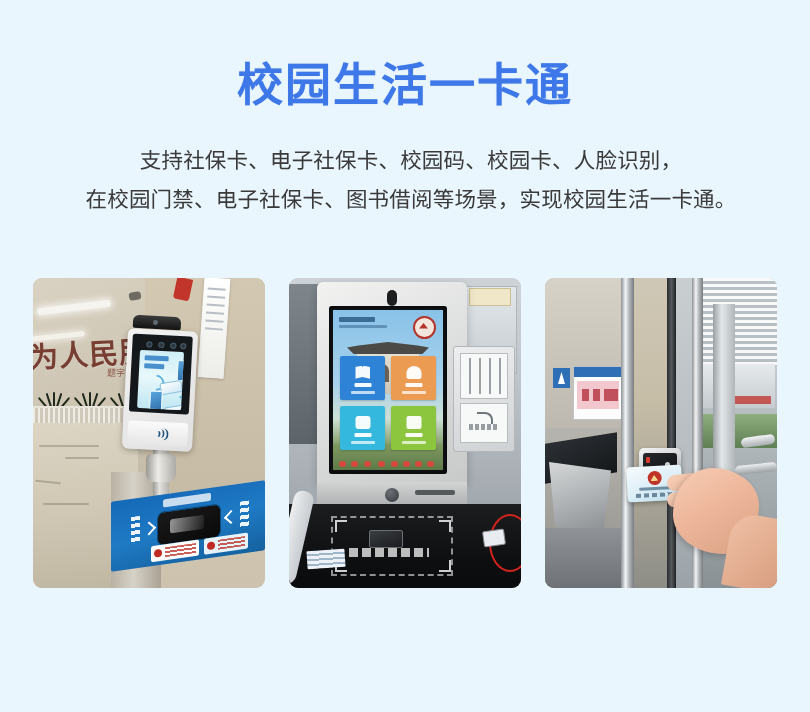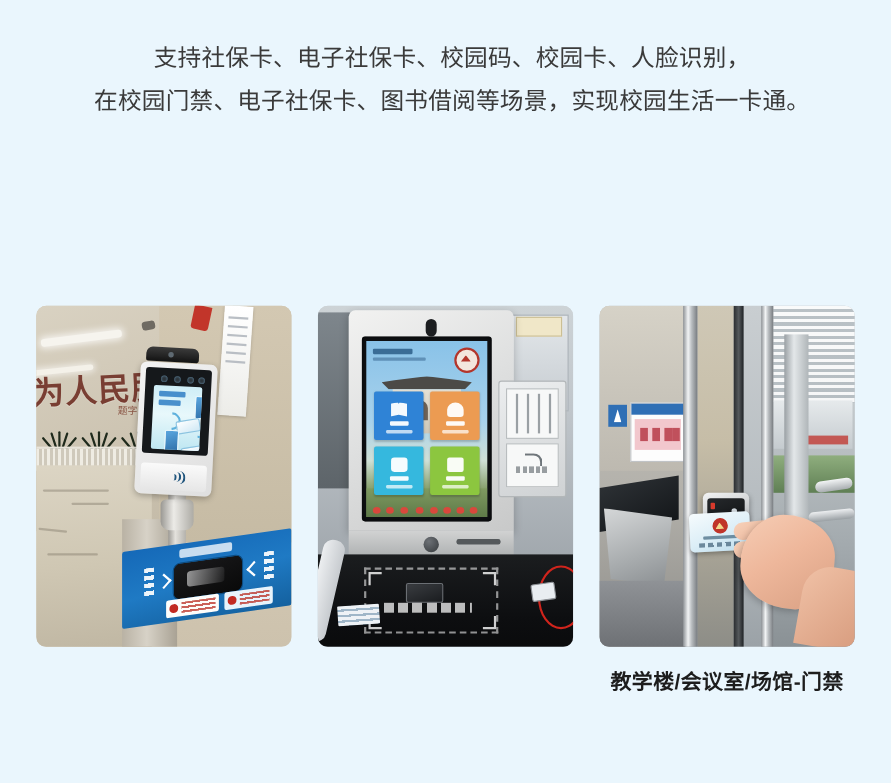--- a/index.html
+++ b/index.html
@@ -618,20 +618,21 @@
     background: linear-gradient(130deg,#f0c1a6,#d79b7d);
     border-radius: 26px 10px 0 0;
     transform: rotate(10deg);
   }
 </style>
 </head>
 <body>
 
 <div class="page">
 
+  <h1 class="title">校园生活一卡通</h1>
 
   <p class="subtitle">
     <span class="ln">支持社保卡、电子社保卡、校园码、校园卡、人脸识别，</span>
     <span class="ln">在校园门禁、电子社保卡、图书借阅等场景，实现校园生活一卡通。</span>
   </p>
 
   <div class="cards">
 
     <div class="card">
       <div class="photo p1">
@@ -873,17 +874,16 @@
           <div class="card-em"></div>
           <div class="card-l1"></div>
           <div class="card-l2"></div>
         </div>
 
         <div class="f1 finger"></div>
         <div class="f2 finger"></div>
         <div class="hand"></div>
         <div class="arm"></div>
       </div>
-      <div class="caption">教学楼/会议室/场馆-门禁</div>
     </div>
 
   </div>
 </div>
 
 </body></html>

